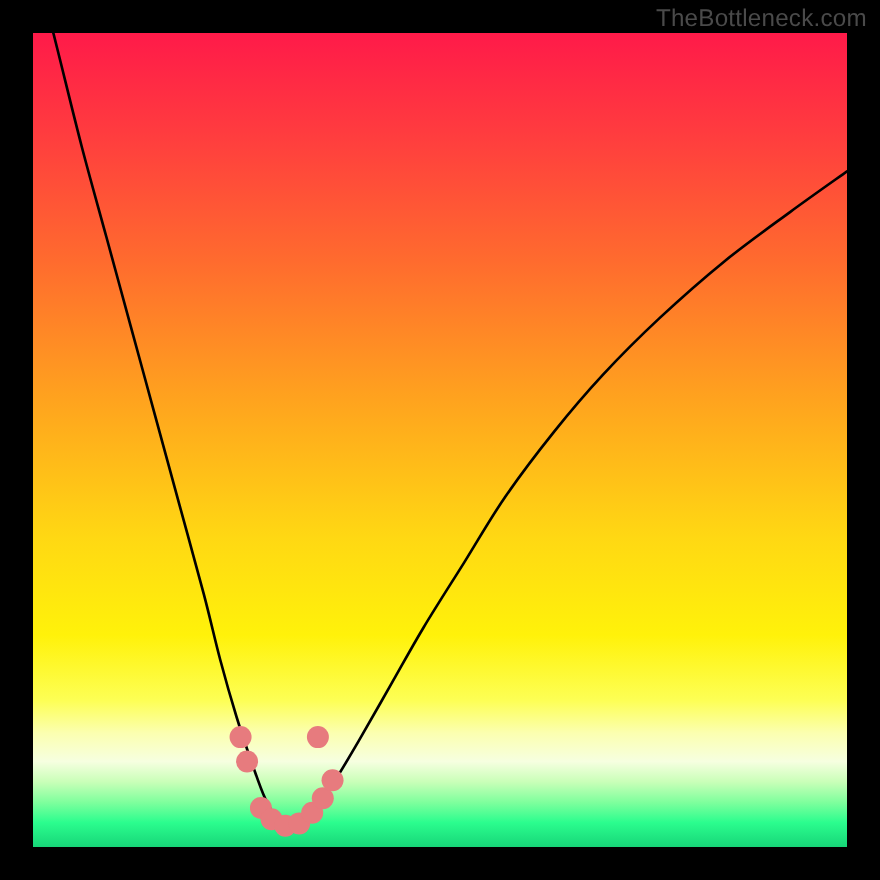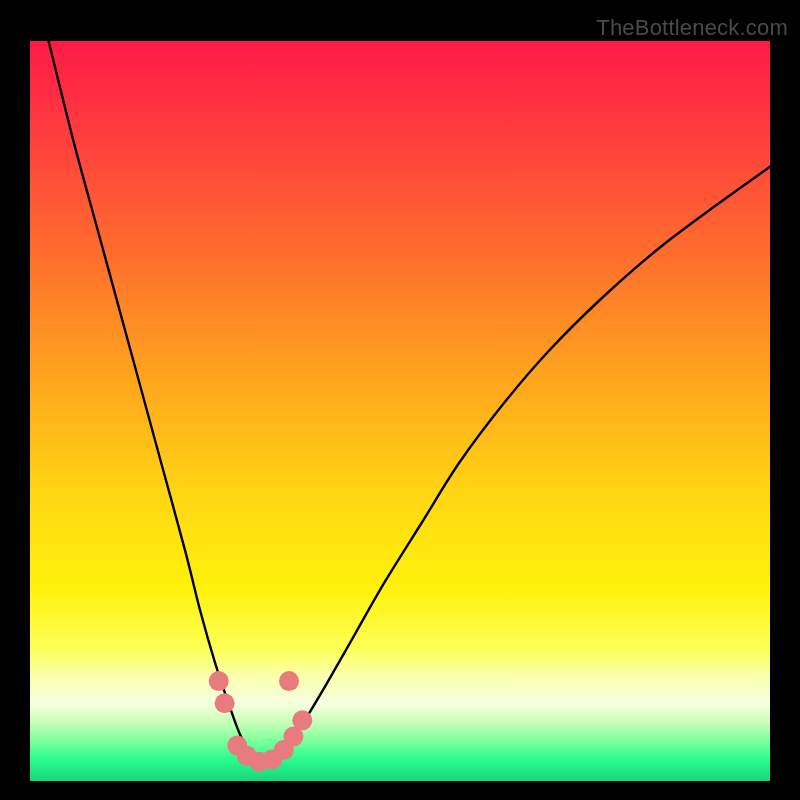--- a/index.html
+++ b/index.html
@@ -6,21 +6,21 @@
     margin: 0;
     padding: 0;
     width: 800px;
     height: 800px;
     background: #000;
     overflow: hidden;
   }
   .frame {
     position: absolute;
     left: 0;
-    top: 11px;
+    top: 0;
     width: 800px;
     height: 576px;
     background: #000;
   }
   .plot-area {
     position: absolute;
     left: 30px;
     top: 30px;
     width: 740px;
     height: 740px;

